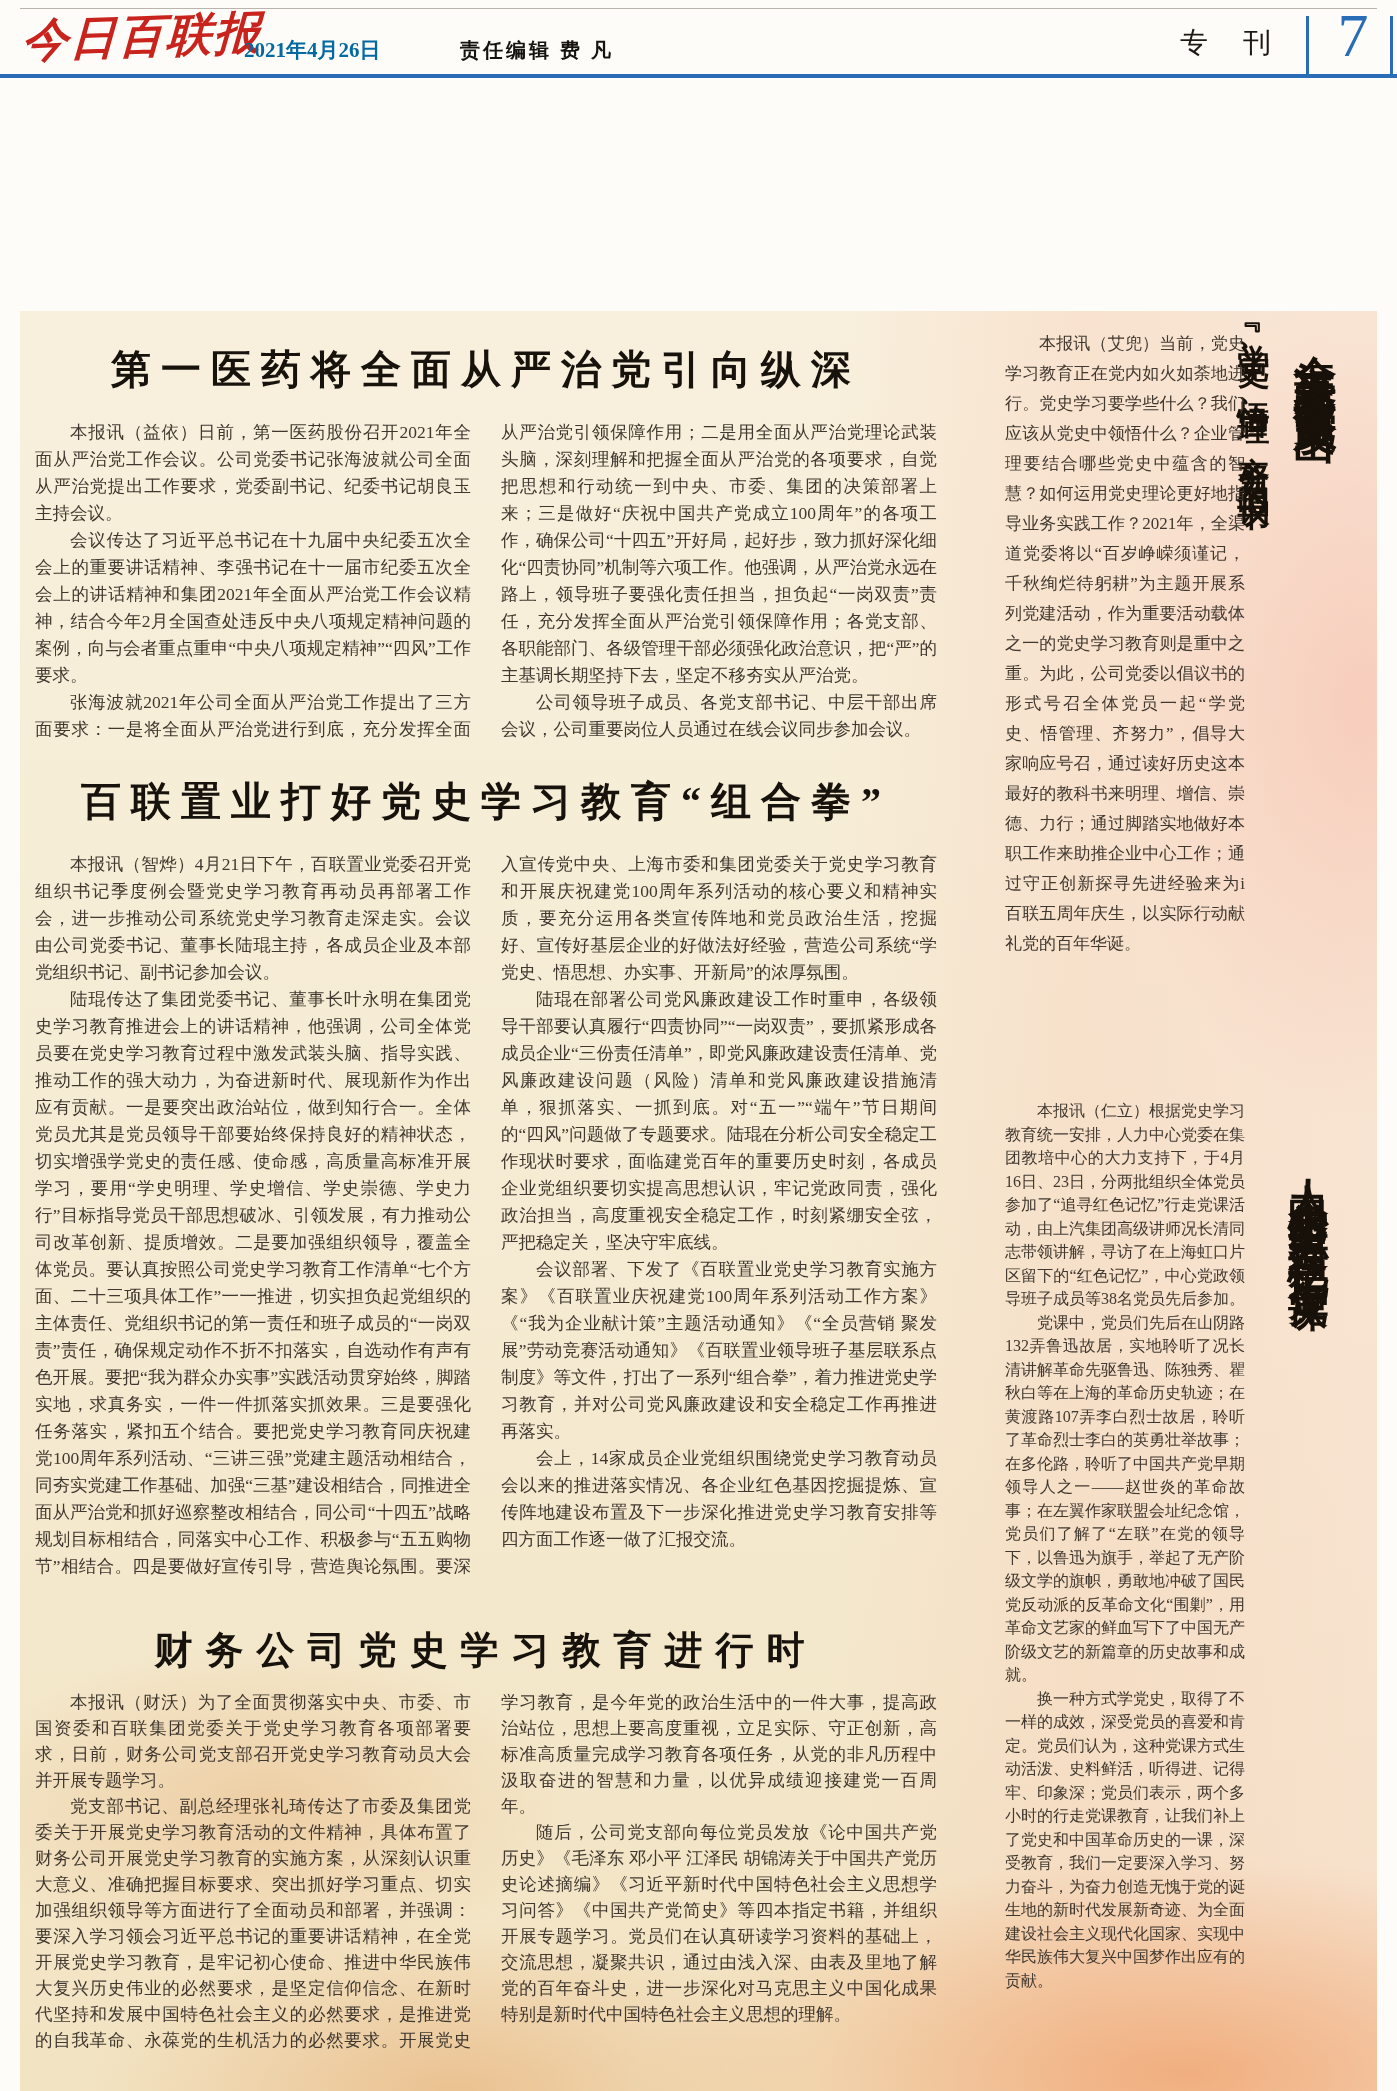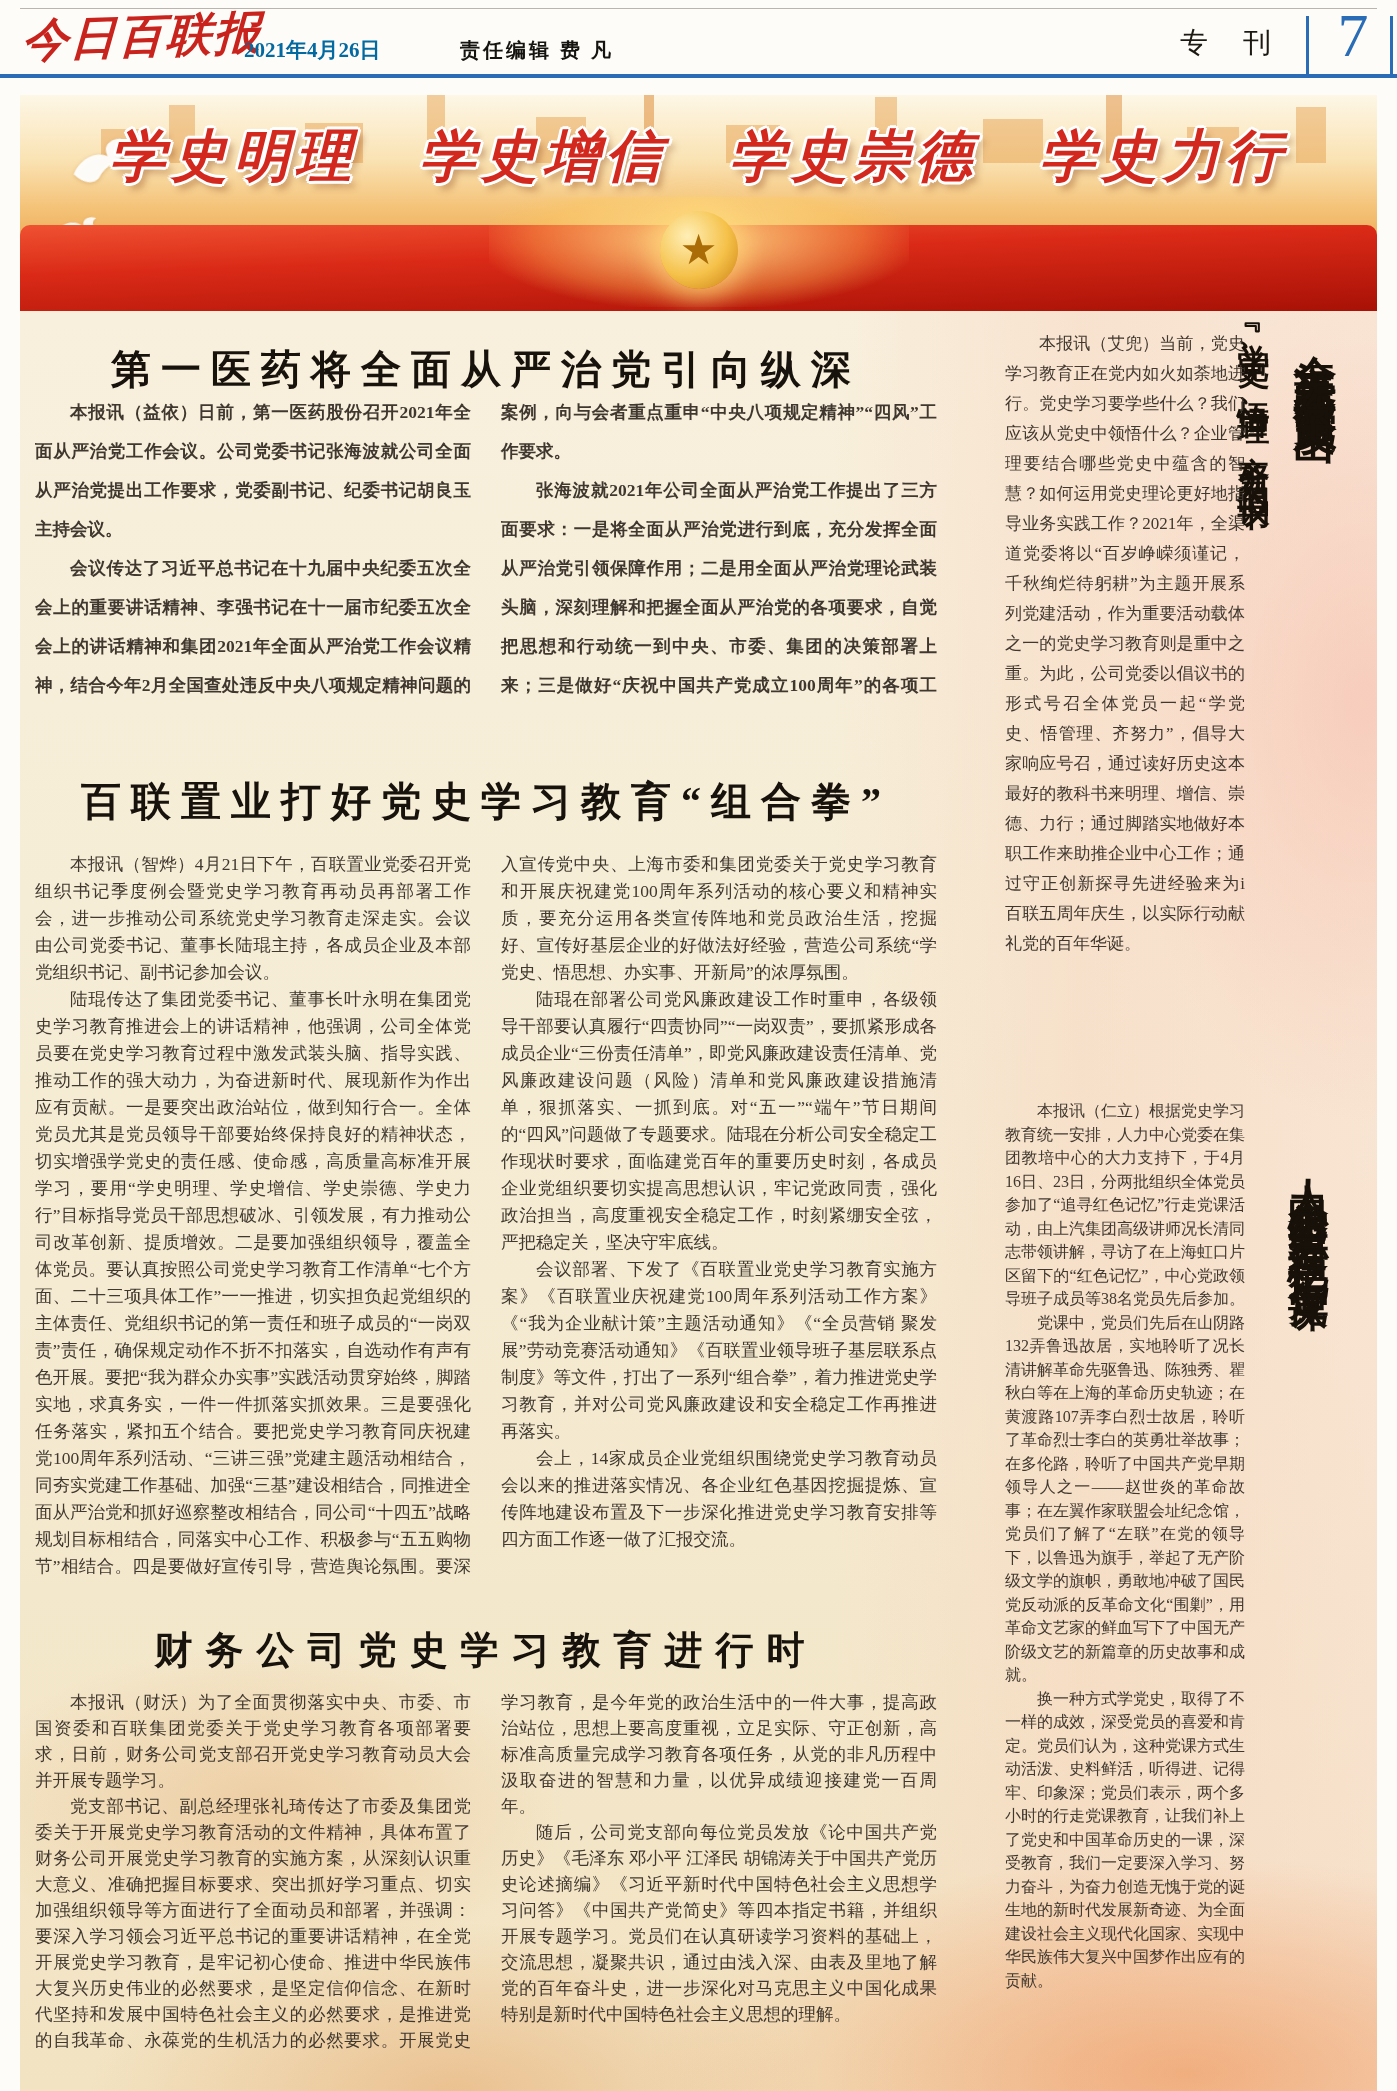--- a/index.html
+++ b/index.html
@@ -67,21 +67,21 @@
        linear-gradient(180deg,#f8f0dd 0%,#f5ebd2 55%,#f2e3c2 100%);}
 
   article{position:absolute;}
   .atitle{margin:0;text-align:center;font-weight:bold;color:#17120c;line-height:1.15;}
   .a1 .atitle,.a2 .atitle{font-size:40px;letter-spacing:10px;}
   .a3 .atitle{font-size:38px;letter-spacing:13px;}
   .abody{text-align:justify;color:#40382f;overflow:hidden;}
   .abody p{margin:0;text-indent:2em;}
   .cols{column-count:2;column-gap:30px;column-fill:auto;}
   .a1{left:15px;top:36px;width:902px;}
-  .a1 .abody{height:342px;font-size:17.5px;line-height:39px;font-weight:bold;}
+  .a1 .abody{margin-top:26px;height:342px;font-size:17.5px;line-height:27px;}
   .a2{left:15px;top:468px;width:902px;}
   .a2 .abody{margin-top:26px;height:742px;font-size:17.5px;line-height:27px;}
   .a3{left:15px;top:1318px;width:902px;}
   .a3 .abody{margin-top:16px;height:378px;font-size:17.5px;line-height:26px;}
 
   .vtitle{position:absolute;writing-mode:vertical-rl;font-weight:bold;color:#17110a;line-height:1;}
   .r1-main{left:1274px;top:10px;height:600px;font-size:43px;letter-spacing:6px;}
   .r1-sub{left:1218px;top:2px;height:712px;font-size:32px;letter-spacing:6px;}
   .r1-body{left:985px;top:18px;width:240px;height:716px;font-size:17px;line-height:30px;}
   .r2-title{left:1268px;top:835px;height:942px;font-size:40px;letter-spacing:6px;}
@@ -97,49 +97,20 @@
     <div class="masthead">今日百联报</div>
     <div class="hdr-date">2021年4月26日</div>
     <div class="hdr-editor">责任编辑 费 凡</div>
     <div class="hdr-edition">专 刊</div>
     <div class="pnum-bar l"></div>
     <div class="page-number">7</div>
     <div class="pnum-bar r"></div>
     <div class="hdr-rule"></div>
   </div>
 
-  <div class="banner">
-    <div class="sky">
-      <div class="skyline">
-        <i></i>
-          <i></i>
-          <i></i>
-          <i></i>
-          <i></i>
-          <i></i>
-          <i></i>
-          <i></i>
-          <i></i>
-          <i></i>
-          <i></i>
-          <i></i>
-      </div>
-      <svg class="dove" viewBox="0 0 32 24" width="66" height="50">
-        <path d="M2 14 C8 6 16 6 20 9 C18 3 24 1 28 2 C25 5 26 8 30 9 C24 13 18 13 14 18 C11 21 6 20 2 14 Z" fill="#ffffff" opacity="0.95"></path>
-      </svg>
-      <svg class="dove d2" viewBox="0 0 32 24" width="66" height="50">
-        <path d="M2 14 C8 6 16 6 20 9 C18 3 24 1 28 2 C25 5 26 8 30 9 C24 13 18 13 14 18 C11 21 6 20 2 14 Z" fill="#ffffff" opacity="0.9"></path>
-      </svg>
-      <div class="slogan">学史明理　学史增信　学史崇德　学史力行</div>
-    </div>
-    <div class="ribbon">
-      <div class="glow"></div>
-      <div class="emblem">★</div>
-    </div>
-  </div>
 
   <div class="content">
 
     <article class="a1">
       <h2 class="atitle">第一医药将全面从严治党引向纵深</h2>
       <div class="abody cols">
           <p>本报讯（益依）日前，第一医药股份召开2021年全面从严治党工作会议。公司党委书记张海波就公司全面从严治党提出工作要求，党委副书记、纪委书记胡良玉主持会议。</p>
           <p>会议传达了习近平总书记在十九届中央纪委五次全会上的重要讲话精神、李强书记在十一届市纪委五次全会上的讲话精神和集团2021年全面从严治党工作会议精神，结合今年2月全国查处违反中央八项规定精神问题的案例，向与会者重点重申“中央八项规定精神”“四风”工作要求。</p>
           <p>张海波就2021年公司全面从严治党工作提出了三方面要求：一是将全面从严治党进行到底，充分发挥全面从严治党引领保障作用；二是用全面从严治党理论武装头脑，深刻理解和把握全面从严治党的各项要求，自觉把思想和行动统一到中央、市委、集团的决策部署上来；三是做好“庆祝中国共产党成立100周年”的各项工作，确保公司“十四五”开好局，起好步，致力抓好深化细化“四责协同”机制等六项工作。他强调，从严治党永远在路上，领导班子要强化责任担当，担负起“一岗双责”责任，充分发挥全面从严治党引领保障作用；各党支部、各职能部门、各级管理干部必须强化政治意识，把“严”的主基调长期坚持下去，坚定不移夯实从严治党。</p>
           <p>公司领导班子成员、各党支部书记、中层干部出席会议，公司重要岗位人员通过在线会议同步参加会议。</p>

